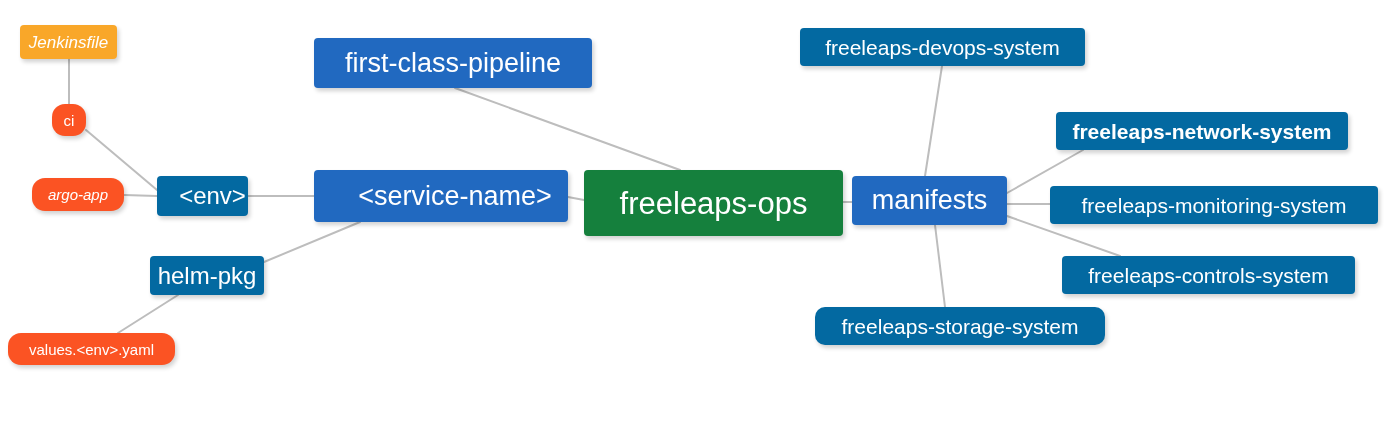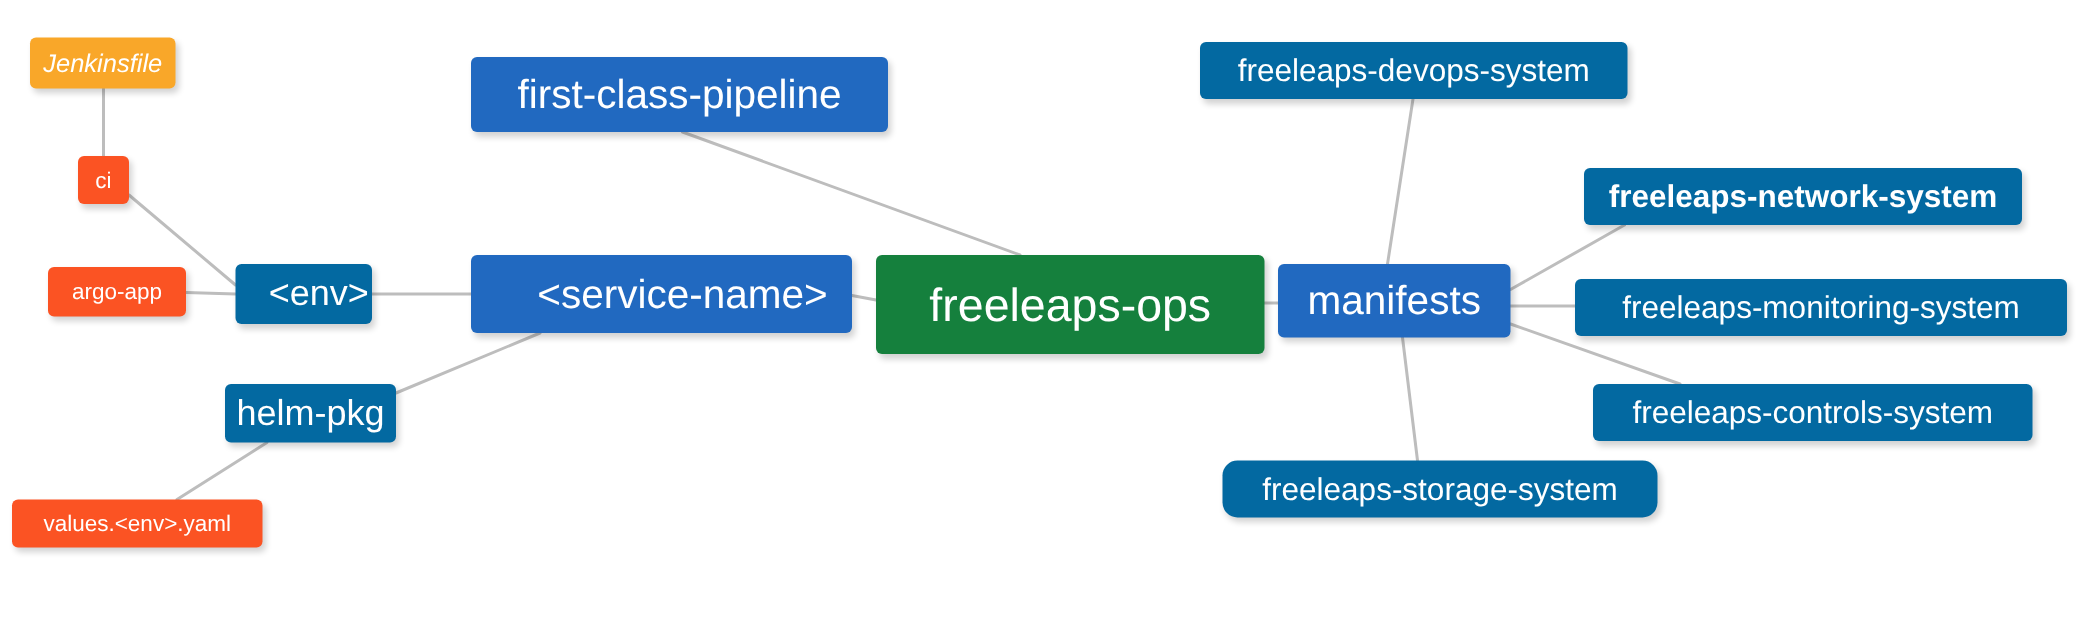--- a/index.html
+++ b/index.html
@@ -32,21 +32,21 @@
     color: #ffffff;
     white-space: nowrap;
     box-shadow: 2px 3px 4px rgba(0,0,0,0.18);
     line-height: 1;
     z-index: 2;
   }
   .n-root    { background: #15803d; }
   .n-blue    { background: #2169c0; }
   .n-green   { background: #0369a1; text-align: center; }
   .n-orange  { background: #f9a729; }
-  .n-red     { background: #fb5323; }
+  .n-red     { background: #fb5323; border-radius: 13px; }
 
   .sz-root   { font-size: 31px; }
   .sz-big    { font-size: 27px; }
   .sz-mid    { font-size: 24px; }
   .sz-small  { font-size: 21px; }
   .sz-tiny   { font-size: 15px; }
   .sz-micro  { font-size: 17px; font-style: italic; }
 </style>
 </head>
 <body>
@@ -64,21 +64,21 @@
       <line x1="843" y1="202" x2="852" y2="202" stroke="#bdbdbd" stroke-width="2" stroke-linecap="round"></line>
       <line x1="925" y1="176" x2="942" y2="66" stroke="#bdbdbd" stroke-width="2" stroke-linecap="round"></line>
       <line x1="1007" y1="193" x2="1083" y2="150" stroke="#bdbdbd" stroke-width="2" stroke-linecap="round"></line>
       <line x1="1007" y1="204" x2="1050" y2="204" stroke="#bdbdbd" stroke-width="2" stroke-linecap="round"></line>
       <line x1="1007" y1="216" x2="1120" y2="256" stroke="#bdbdbd" stroke-width="2" stroke-linecap="round"></line>
       <line x1="935" y1="225" x2="945" y2="307" stroke="#bdbdbd" stroke-width="2" stroke-linecap="round"></line>
     </svg>
   <div id="node-layer">
       <div class="node n-orange sz-micro" style="left: 20px; top: 25px; width: 97px; height: 34px;">Jenkinsfile</div>
       <div class="node n-red sz-tiny" style="left: 52px; top: 104px; width: 34px; height: 32px;">ci</div>
-      <div class="node n-red sz-tiny" style="left: 32px; top: 178px; width: 92px; height: 33px;">argo-app</div>
+      <div class="node n-red sz-tiny" style="left: 32px; top: 178px; width: 92px; height: 33px; font-style: italic;">argo-app</div>
       <div class="node n-green sz-mid" style="left: 157px; top: 176px; width: 91px; height: 40px; padding-left: 20px;">&lt;env&gt;</div>
       <div class="node n-green sz-mid" style="left: 150px; top: 256px; width: 114px; height: 39px;">helm-pkg</div>
       <div class="node n-red sz-tiny" style="left: 8px; top: 333px; width: 167px; height: 32px;">values.&lt;env&gt;.yaml</div>
       <div class="node n-blue sz-big" style="left: 314px; top: 38px; width: 278px; height: 50px;">first-class-pipeline</div>
       <div class="node n-blue sz-big" style="left: 314px; top: 170px; width: 254px; height: 52px; padding-left: 28px;">&lt;service-name&gt;</div>
       <div class="node n-root sz-root" style="left: 584px; top: 170px; width: 259px; height: 66px;">freeleaps-ops</div>
       <div class="node n-blue sz-big" style="left: 852px; top: 176px; width: 155px; height: 49px;">manifests</div>
       <div class="node n-green sz-small" style="left: 800px; top: 28px; width: 285px; height: 38px;">freeleaps-devops-system</div>
       <div class="node n-green sz-small" style="left: 1056px; top: 112px; width: 292px; height: 38px; font-weight: bold;">freeleaps-network-system</div>
       <div class="node n-green sz-small" style="left: 1050px; top: 186px; width: 328px; height: 38px;">freeleaps-monitoring-system</div>

